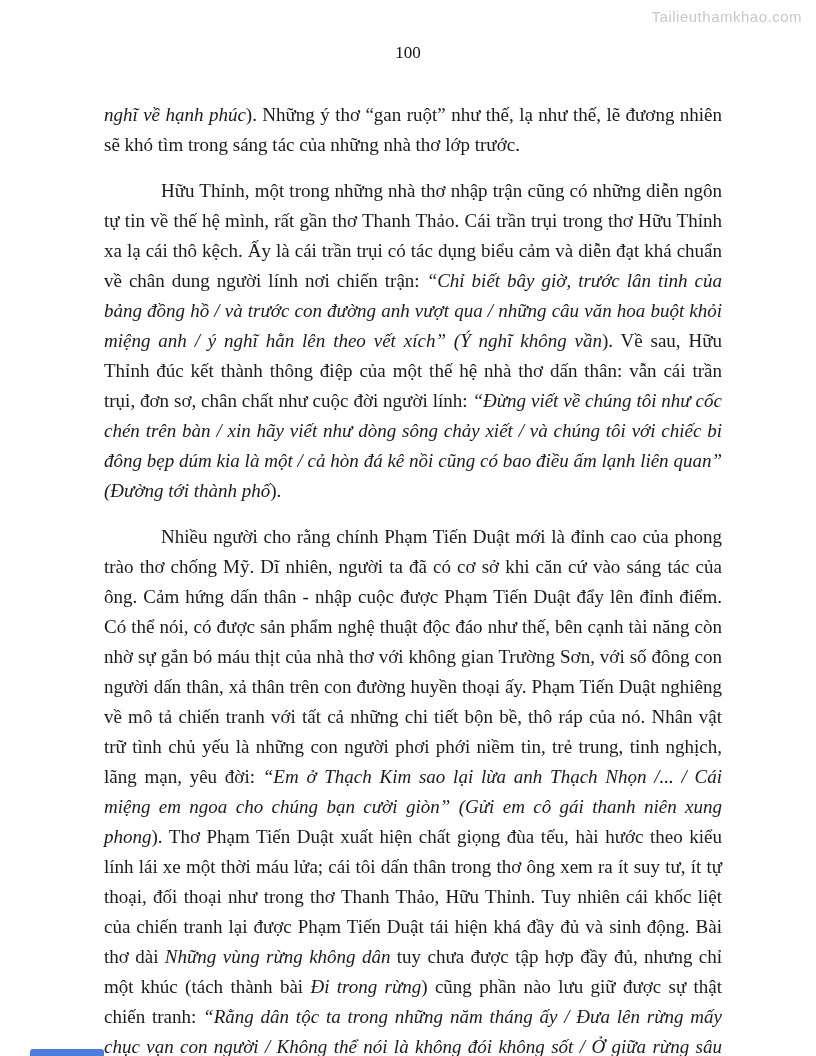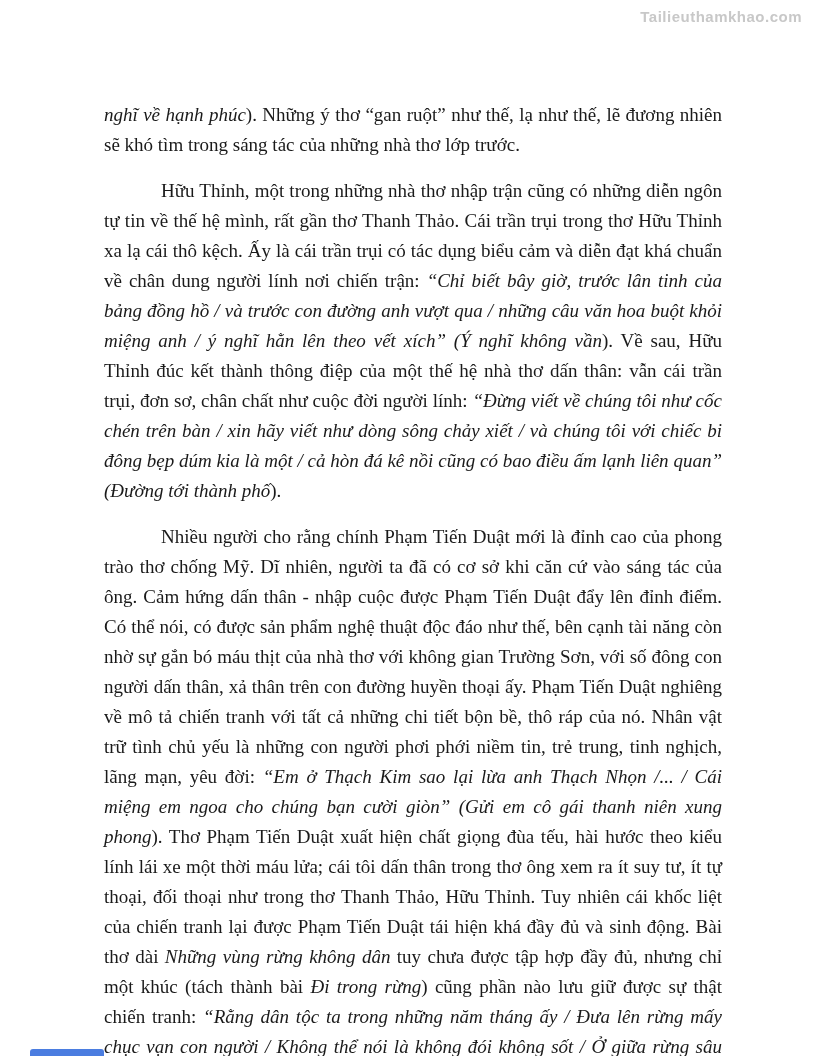--- a/index.html
+++ b/index.html
@@ -18,21 +18,20 @@
   }
   .watermark {
     position: absolute;
     top: 8px;
     right: 14px;
     font-family: "Liberation Sans", sans-serif;
     font-size: 15px;
     color: #c8c8c8;
     text-shadow: 1px 1px 0 #ffffff;
     letter-spacing: 0.5px;
-    font-weight: bold;
   }
   .page-number {
     position: absolute;
     top: 43px;
     left: 0;
     width: 100%;
     text-align: center;
     font-size: 17px;
     color: #111111;
   }
@@ -65,20 +64,21 @@
     border-radius: 3px 3px 0 0;
   }
 </style>
 </head>
 <body>
 
 <div class="page">
 
   <div class="watermark">Tailieuthamkhao.com</div>
 
+  <div class="page-number">100</div>
 
   <div class="content">
       <p><i>nghĩ về hạnh phúc</i><span>). Những ý thơ “gan ruột” như thế, lạ như thế, lẽ đương nhiên sẽ khó tìm trong sáng tác của những nhà thơ lớp trước.</span></p>
       <p class="indent"><span>Hữu Thỉnh, một trong những nhà thơ nhập trận cũng có những diễn ngôn tự tin về thế hệ mình, rất gần thơ Thanh Thảo. Cái trần trụi trong thơ Hữu Thỉnh xa lạ cái thô kệch. Ấy là cái trần trụi có tác dụng biểu cảm và diễn đạt khá chuẩn về chân dung người lính nơi chiến trận: </span><i>“Chỉ biết bây giờ, trước lân tinh của bảng đồng hồ / và trước con đường anh vượt qua / những câu văn hoa buột khỏi miệng anh / ý nghĩ hằn lên theo vết xích” (Ý nghĩ không vần</i><span>). Về sau, Hữu Thỉnh đúc kết thành thông điệp của một thế hệ nhà thơ dấn thân: vẫn cái trần trụi, đơn sơ, chân chất như cuộc đời người lính: </span><i>“Đừng viết về chúng tôi như cốc chén trên bàn / xin hãy viết như dòng sông chảy xiết / và chúng tôi với chiếc bi đông bẹp dúm kia là một / cả hòn đá kê nồi cũng có bao điều ấm lạnh liên quan” (Đường tới thành phố</i><span>).</span></p>
       <p class="indent"><span>Nhiều người cho rằng chính Phạm Tiến Duật mới là đỉnh cao của phong trào thơ chống Mỹ. Dĩ nhiên, người ta đã có cơ sở khi căn cứ vào sáng tác của ông. Cảm hứng dấn thân - nhập cuộc được Phạm Tiến Duật đẩy lên đỉnh điểm. Có thể nói, có được sản phẩm nghệ thuật độc đáo như thế, bên cạnh tài năng còn nhờ sự gắn bó máu thịt của nhà thơ với không gian Trường Sơn, với số đông con người dấn thân, xả thân trên con đường huyền thoại ấy. Phạm Tiến Duật nghiêng về mô tả chiến tranh với tất cả những chi tiết bộn bề, thô ráp của nó. Nhân vật trữ tình chủ yếu là những con người phơi phới niềm tin, trẻ trung, tinh nghịch, lãng mạn, yêu đời: </span><i>“Em ở Thạch Kim sao lại lừa anh Thạch Nhọn /... / Cái miệng em ngoa cho chúng bạn cười giòn” (Gửi em cô gái thanh niên xung phong</i><span>). Thơ Phạm Tiến Duật xuất hiện chất giọng đùa tếu, hài hước theo kiểu lính lái xe một thời máu lửa; cái tôi dấn thân trong thơ ông xem ra ít suy tư, ít tự thoại, đối thoại như trong thơ Thanh Thảo, Hữu Thỉnh. Tuy nhiên cái khốc liệt của chiến tranh lại được Phạm Tiến Duật tái hiện khá đầy đủ và sinh động. Bài thơ dài </span><i>Những vùng rừng không dân</i><span> tuy chưa được tập hợp đầy đủ, nhưng chỉ một khúc (tách thành bài </span><i>Đi trong rừng</i><span>) cũng phần nào lưu giữ được sự thật chiến tranh: </span><i>“Rằng dân tộc ta trong những năm tháng ấy / Đưa lên rừng mấy chục vạn con người / Không thể nói là không đói không sốt / Ở giữa rừng sâu mấy chục năm trời / Bằng cách nào rừng ơi mà vẫn sống ung dung và đánh thắng”</i><span>.</span></p>
     </div>
 
   <div class="footer-bar" style="background: rgb(75, 125, 224);"></div>
 
 </div>

